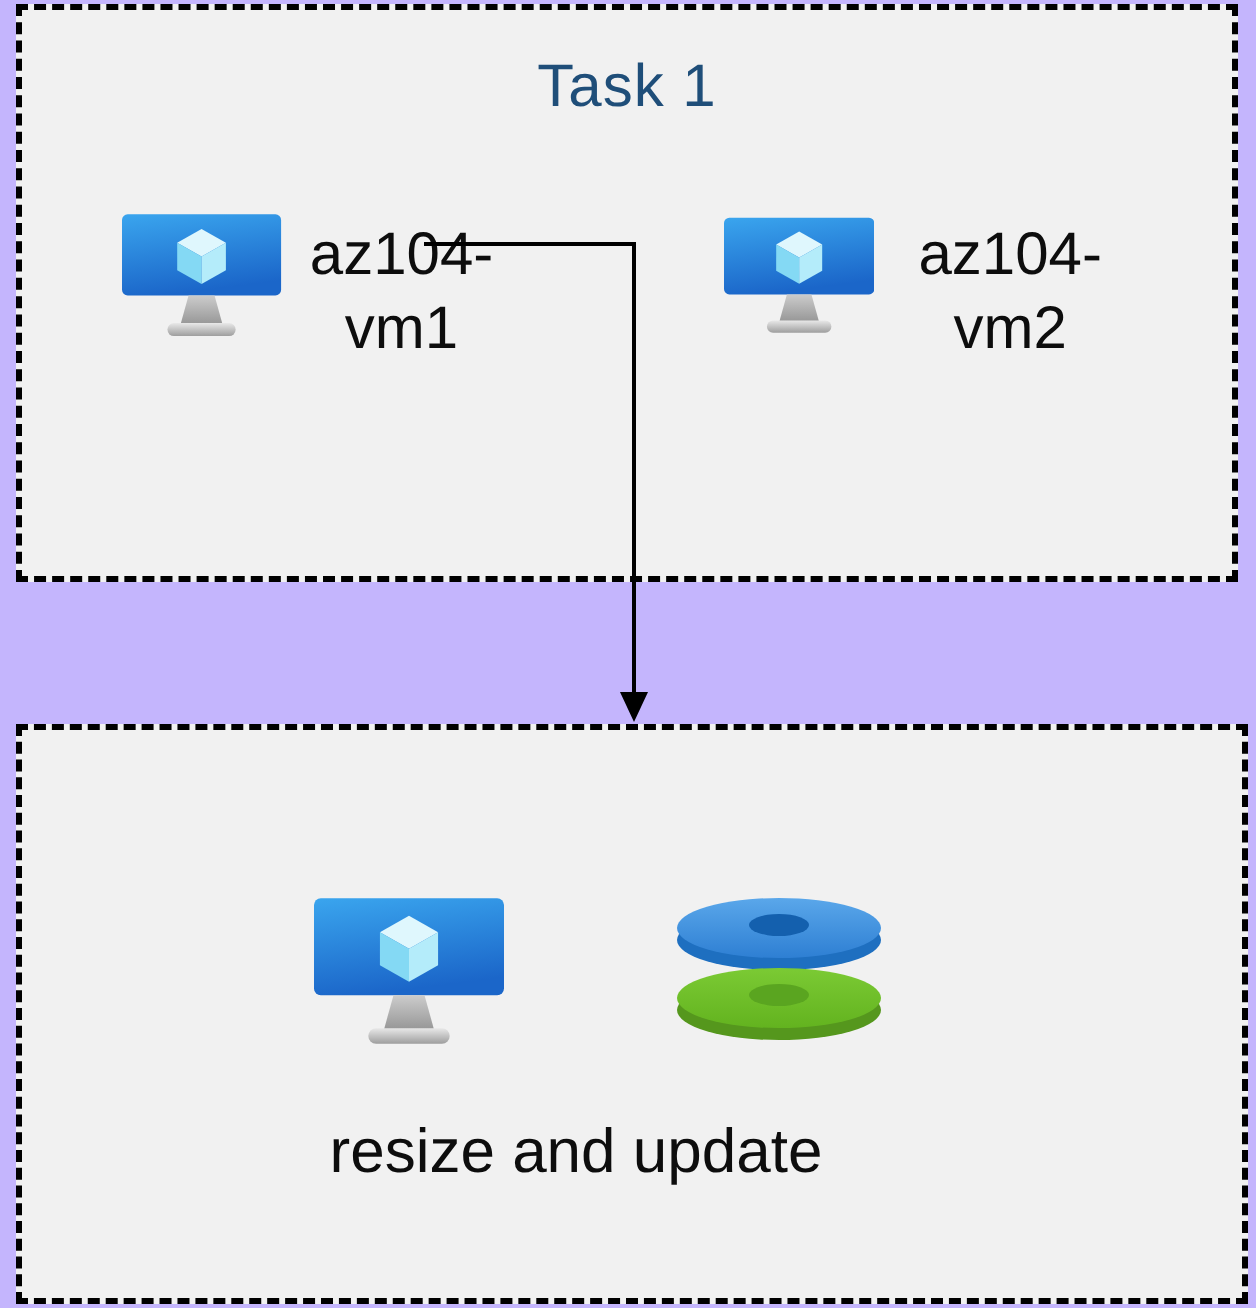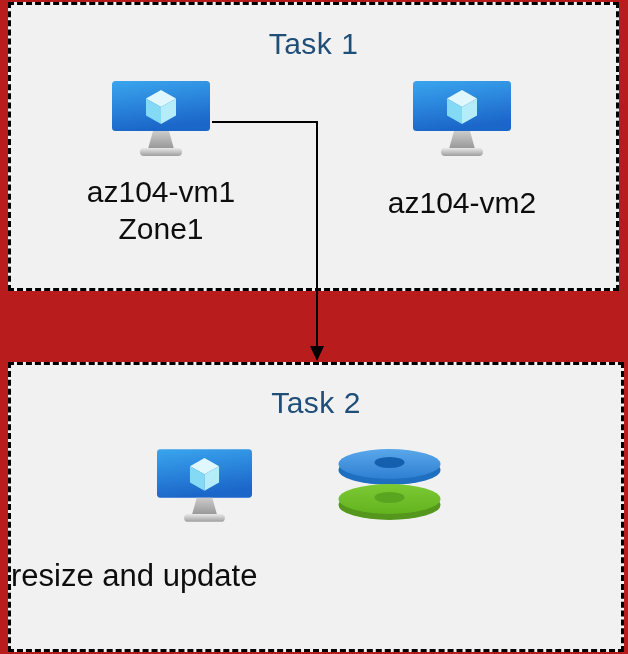--- a/index.html
+++ b/index.html
@@ -5,21 +5,21 @@
   html, body {
     margin: 0;
     padding: 0;
     background: #ffffff;
     font-family: "Liberation Sans", "DejaVu Sans", sans-serif;
   }
   .canvas {
     position: relative;
     width: 628px;
     height: 654px;
-    background: #b91c1c;
+    background: #c4b5fd;
     overflow: hidden;
   }
   .task-box {
     position: absolute;
     box-sizing: border-box;
     border: 3px dashed #000000;
     background: #f1f1f1;
   }
   .task1-box { left: 8px; top: 2px; width: 611px; height: 289px; }
   .task2-box { left: 8px; top: 362px; width: 616px; height: 290px; }
@@ -31,23 +31,23 @@
     font-size: 30px;
     font-weight: 400;
     letter-spacing: 0.5px;
     color: #1f4e79;
   }
   .task1-box .task-title { top: 22px; }
   .task2-box .task-title { top: 21px; }
   .vm-group {
     position: absolute;
     width: 200px;
-    top: 76px;
+    top: 88px;
     display: flex;
-    flex-direction: column;
+    flex-direction: row;
     align-items: center;
     justify-content: flex-end;
   }
   .vm-group.vm1 { left: 50px; }
   .vm-group.vm2 { left: 351px; gap: 11px; }
   .vm-icon-svg { width: 98px; height: 76px; display: block; }
   .vm-label {
     margin-top: 16px;
     text-align: center;
     font-size: 30px;
@@ -66,20 +66,21 @@
     left: 327px;
     top: 83px;
     width: 103px;
     height: 76px;
   }
   .task2-caption {
     position: absolute;
     left: 0;
     top: 193px;
     width: 554px;
+    text-align: center;
     font-size: 31px;
     color: #0d0d0d;
   }
   .connector-svg {
     position: absolute;
     left: 0;
     top: 0;
     width: 628px;
     height: 654px;
     pointer-events: none;
@@ -123,41 +124,39 @@
       <svg class="vm-icon-svg" viewBox="0 0 98 76">
         <rect x="0" y="0" width="98" height="50" rx="3.5" fill="url(#vmScreen)"></rect>
         <polygon points="49,9 64,17.5 49,26 34,17.5" fill="#dff7fd"></polygon>
         <polygon points="34,17.5 49,26 49,43 34,34.5" fill="#84d9f4"></polygon>
         <polygon points="64,17.5 49,26 49,43 64,34.5" fill="#b4ecfa"></polygon>
         <polygon points="41,50 57,50 62,68 36,68" fill="url(#vmNeck)"></polygon>
         <rect x="28" y="67" width="42" height="8" rx="4" fill="url(#vmBase)"></rect>
       </svg>
       <div class="vm-label">
         <div>az104-vm1</div>
-        <div>Zone1</div>
       </div>
     </div>
 
     <div class="vm-group vm2">
       <svg class="vm-icon-svg" viewBox="0 0 98 76">
         <rect x="0" y="0" width="98" height="50" rx="3.5" fill="url(#vmScreen)"></rect>
         <polygon points="49,9 64,17.5 49,26 34,17.5" fill="#dff7fd"></polygon>
         <polygon points="34,17.5 49,26 49,43 34,34.5" fill="#84d9f4"></polygon>
         <polygon points="64,17.5 49,26 49,43 64,34.5" fill="#b4ecfa"></polygon>
         <polygon points="41,50 57,50 62,68 36,68" fill="url(#vmNeck)"></polygon>
         <rect x="28" y="67" width="42" height="8" rx="4" fill="url(#vmBase)"></rect>
       </svg>
       <div class="vm-label">
         <div>az104-vm2</div>
       </div>
     </div>
   </div>
 
   <div class="task-box task2-box">
-    <div class="task-title">Task 2</div>
 
     <svg class="task2-vm-icon" viewBox="0 0 98 76">
       <rect x="0" y="0" width="98" height="50" rx="3.5" fill="url(#vmScreen)"></rect>
       <polygon points="49,9 64,17.5 49,26 34,17.5" fill="#dff7fd"></polygon>
       <polygon points="34,17.5 49,26 49,43 34,34.5" fill="#84d9f4"></polygon>
       <polygon points="64,17.5 49,26 49,43 64,34.5" fill="#b4ecfa"></polygon>
       <polygon points="41,50 57,50 62,68 36,68" fill="url(#vmNeck)"></polygon>
       <rect x="28" y="67" width="42" height="8" rx="4" fill="url(#vmBase)"></rect>
     </svg>
 

